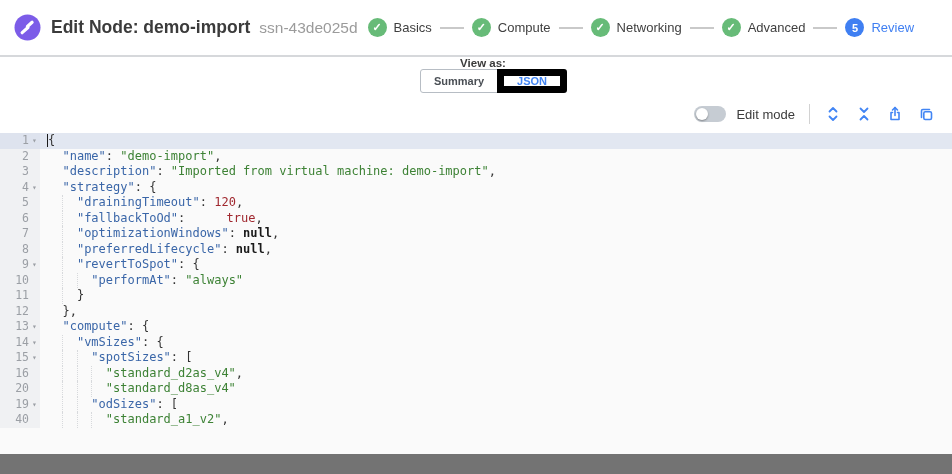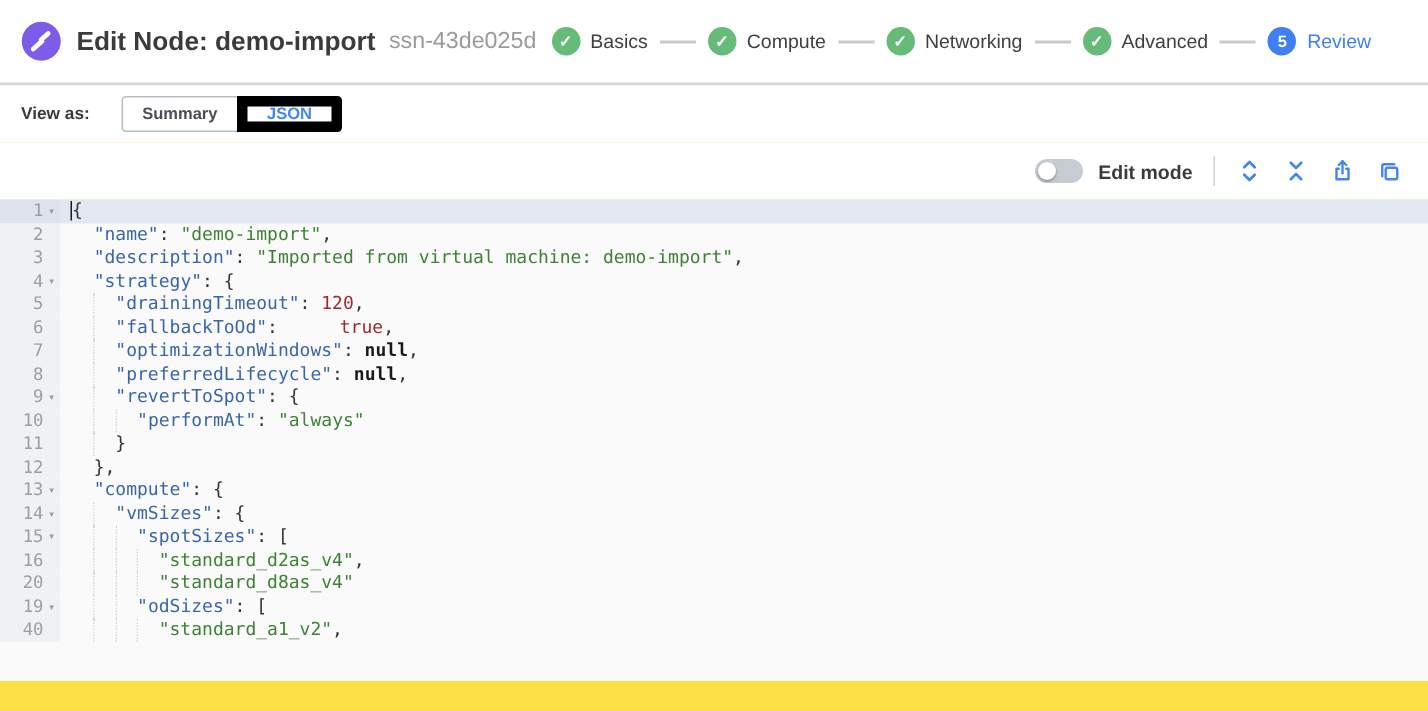--- a/index.html
+++ b/index.html
@@ -1,49 +1,49 @@
 <!DOCTYPE html>
 <html><head>
 <meta charset="utf-8">
 <style>
   * { margin:0; padding:0; box-sizing:border-box; }
   body { background:#fff; }
-  .page { width:952px; height:474px; background:#fde047; overflow:hidden; position:relative;
+  .page { width:952px; height:474px; background:#737373; overflow:hidden; position:relative;
           font-family:"Liberation Sans", sans-serif; }
 
   
   .header { height:57px; border-bottom:2px solid #d6d8db; display:flex; align-items:center; padding:0 14px; background:#fff; }
   .logo { width:27px; height:27px; flex:none; }
   .title { font-size:17.5px; font-weight:bold; color:#3b3b3b; margin-left:10px; white-space:nowrap; }
   .node-id { font-size:15.5px; color:#9b9b9b; margin-left:9px; white-space:nowrap; }
 
   .stepper { display:flex; align-items:center; margin-left:10px; flex:1; min-width:0; }
   .step { display:flex; align-items:center; cursor:pointer; }
   .step-circle { width:19px; height:19px; border-radius:50%; background:#67bb78; color:#fff;
                  display:flex; align-items:center; justify-content:center; font-size:11px; font-weight:bold; flex:none; }
   .step.current .step-circle { background:#3f7ff2; }
   .step-label { margin-left:7px; font-size:13px; color:#3f3f3f; white-space:nowrap; }
   .step.current .step-label { color:#3f7ff2; }
   .connector { width:24px; height:2px; background:#c9c9c9; margin:0 8px; flex:none; }
 
   
-  .viewas { height:38px; display:flex; align-items:center; padding-left:14px; background:#fff; }
+  .viewas { height:38px; display:flex; align-items:center; padding-left:14px; background:#fff;flex-direction:column; }
   .viewas-label { font-size:11.5px; font-weight:bold; color:#3b3b3b; }
   .seg { display:inline-flex; margin-left:21px; }
   .seg-btn { height:24px; padding:0 13px; font-size:11px; font-weight:bold; background:#fff;
              display:flex; align-items:center; cursor:pointer; font-family:inherit; }
   .seg-btn.plain { border:1px solid #b7bdc4; color:#4a4f55; border-radius:3px 0 0 3px; }
   .seg-btn.selected { border:7px solid #000000; color:#4285f4; border-radius:0 3px 3px 0; margin-left:-1px; z-index:1; }
 
   
   .toolbar { height:38px; display:flex; align-items:center; justify-content:flex-end; padding-right:18px; background:#fff; }
   .toggle { width:32px; height:16px; border-radius:9px; background:#c6ccd3; position:relative; cursor:pointer; flex:none; }
   .knob { width:12px; height:12px; border-radius:50%; background:#fff; position:absolute; top:2px; left:2px;
           box-shadow:0 1px 2px rgba(0,0,0,.35); }
-  .toggle-label { font-size:13px; font-weight:bold; color:#3b3b3b; margin-left:10px; }
+  .toggle-label { font-size:13px; font-weight:normal; color:#3b3b3b; margin-left:10px; }
   .vdiv { width:1px; height:20px; background:#d2d2d2; margin:0 14px; }
   .icons { display:flex; align-items:center; gap:14px; }
   .icon-btn { width:17px; height:17px; color:#4285f4; cursor:pointer; display:flex; align-items:center; justify-content:center; }
   .icon-btn svg { width:16px; height:16px; }
 
   
   .editor { height:321px; background:#fafafa; overflow:hidden;
             font-family:"DejaVu Sans Mono","Liberation Mono",monospace; font-size:12px; line-height:15.5px; cursor:text; }
   .line { display:flex; height:15.5px; }
   .gut { width:40px; flex:none; background:#f0f1f3; color:#9b9fa5; display:flex; justify-content:flex-end;

